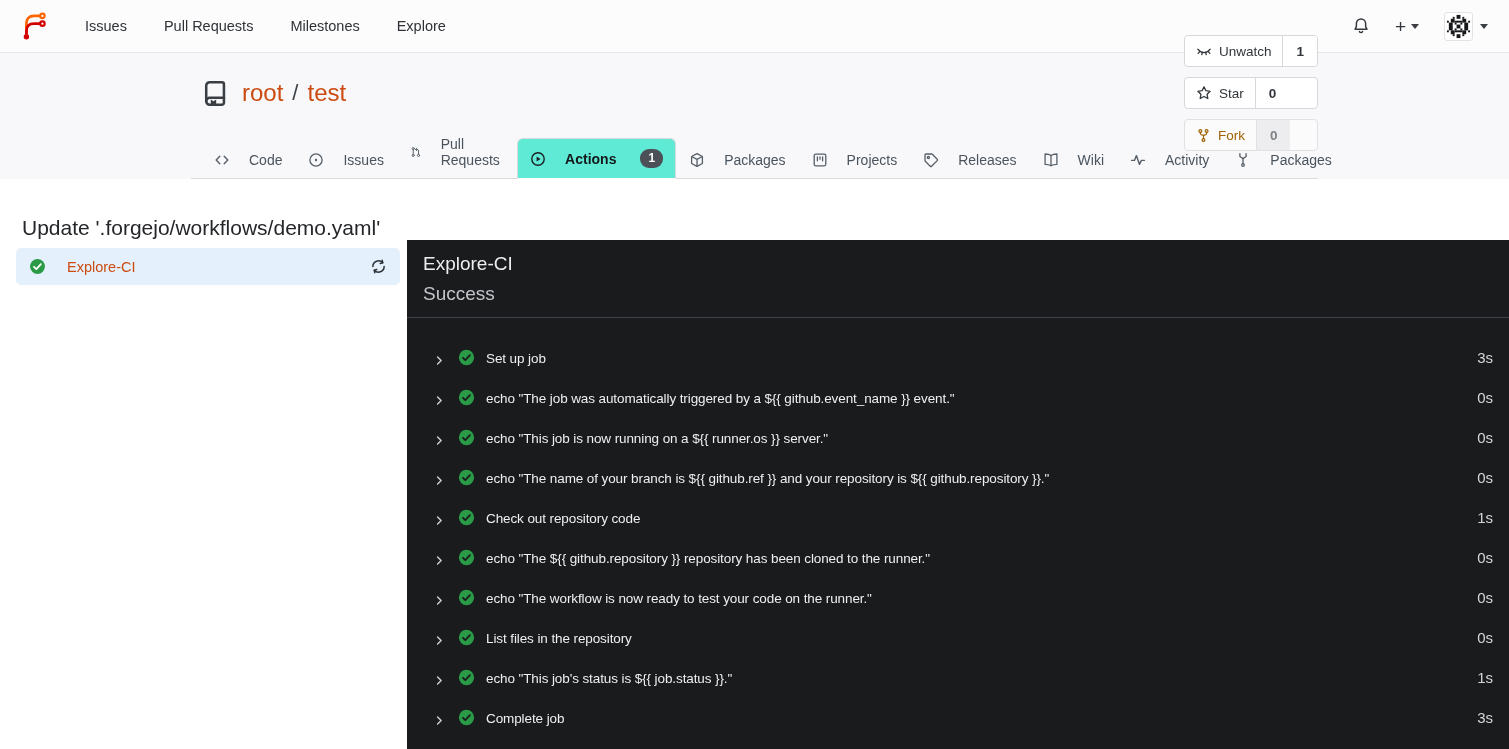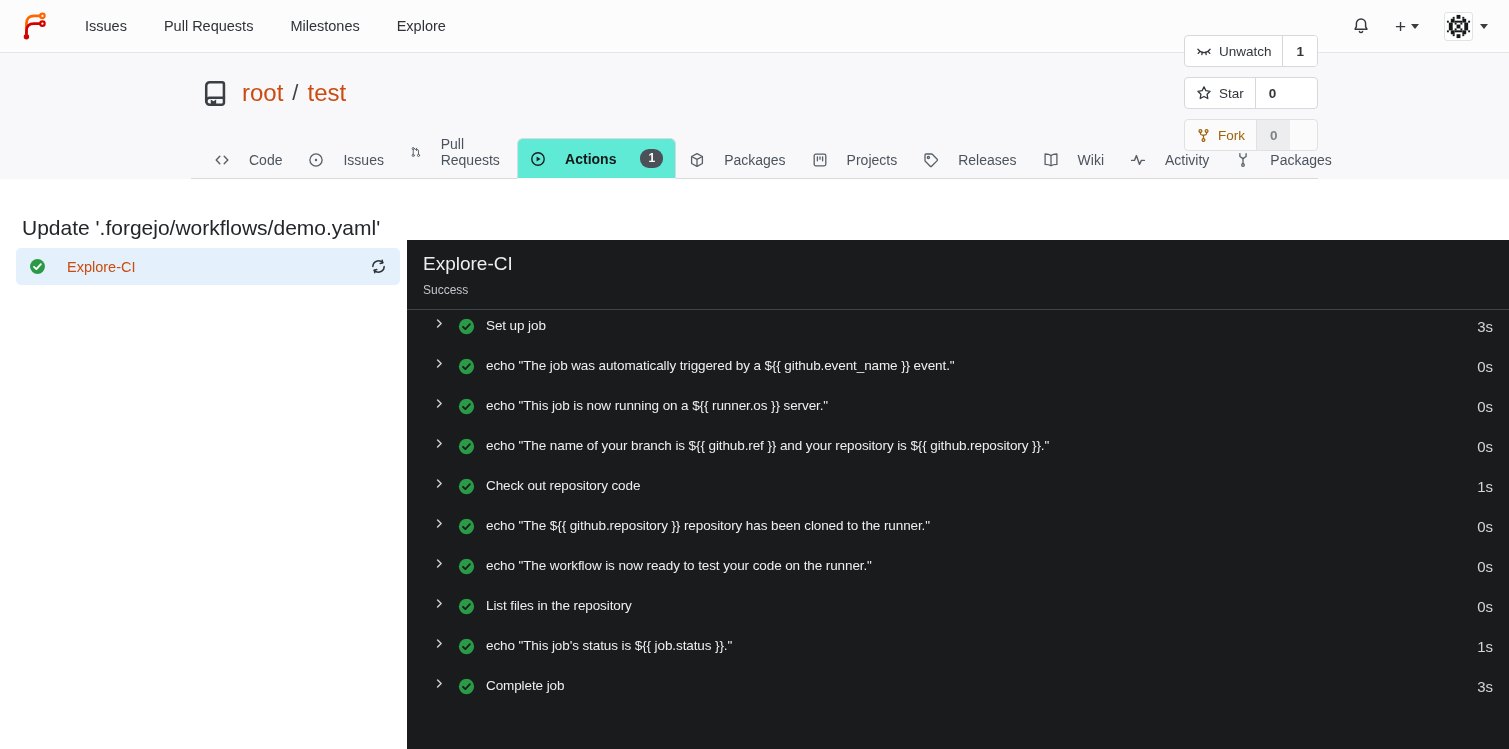--- a/index.html
+++ b/index.html
@@ -69,23 +69,23 @@
   .run-area{display:flex;height:527px;background:#fff;}
 
   .run-sidebar{width:407px;padding:8px 7px 0 16px;}
   .job-item{height:37px;display:flex;align-items:center;gap:10px;background:var(--selected-bg);border-radius:5px;padding:0 13px;cursor:pointer;}
   .job-item-label{font-size:14.5px;color:var(--primary);}
   .job-refresh{margin-left:auto;color:#2d3136;cursor:pointer;}
 
   .log-panel{flex:1;background:var(--panel-bg);display:flex;flex-direction:column;}
   .log-header{padding:13px 16px 12px;border-bottom:1px solid var(--panel-border);}
   .log-title{font-size:19px;color:#eceef0;font-weight:400;}
-  .log-status{font-size:12px;color:#c2c6ca;margin-top:8px;}
+  .log-status{font-size:19px;color:#c2c6ca;margin-top:8px;}
   .steps{padding-top:8px;}
-  .step-row{height:40px;display:flex;align-items:flex-start;padding:0 16px 0 27px;cursor:pointer;}
+  .step-row{height:40px;display:flex;align-items:flex-end;padding:0 16px 0 27px;cursor:pointer;}
   .step-chevron{color:#ccd0d4;margin-right:13px;display:flex;}
   .step-check{display:flex;margin-right:11px;}
   .step-label{font-size:13.5px;color:#edeff0;letter-spacing:-0.1px;}
   .step-duration{margin-left:auto;font-size:15px;color:#d3d6d9;}
 </style>
 </head>
 <body>
 
 <header class="navbar">
   <span>

